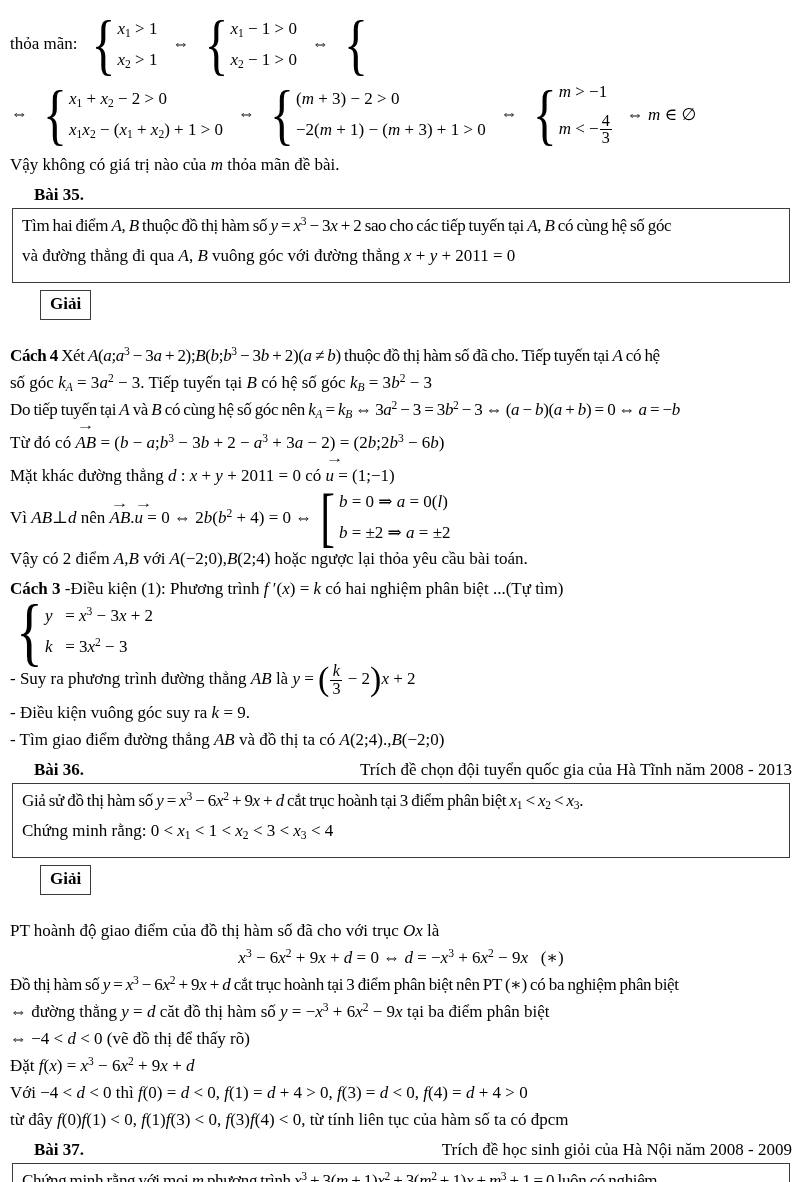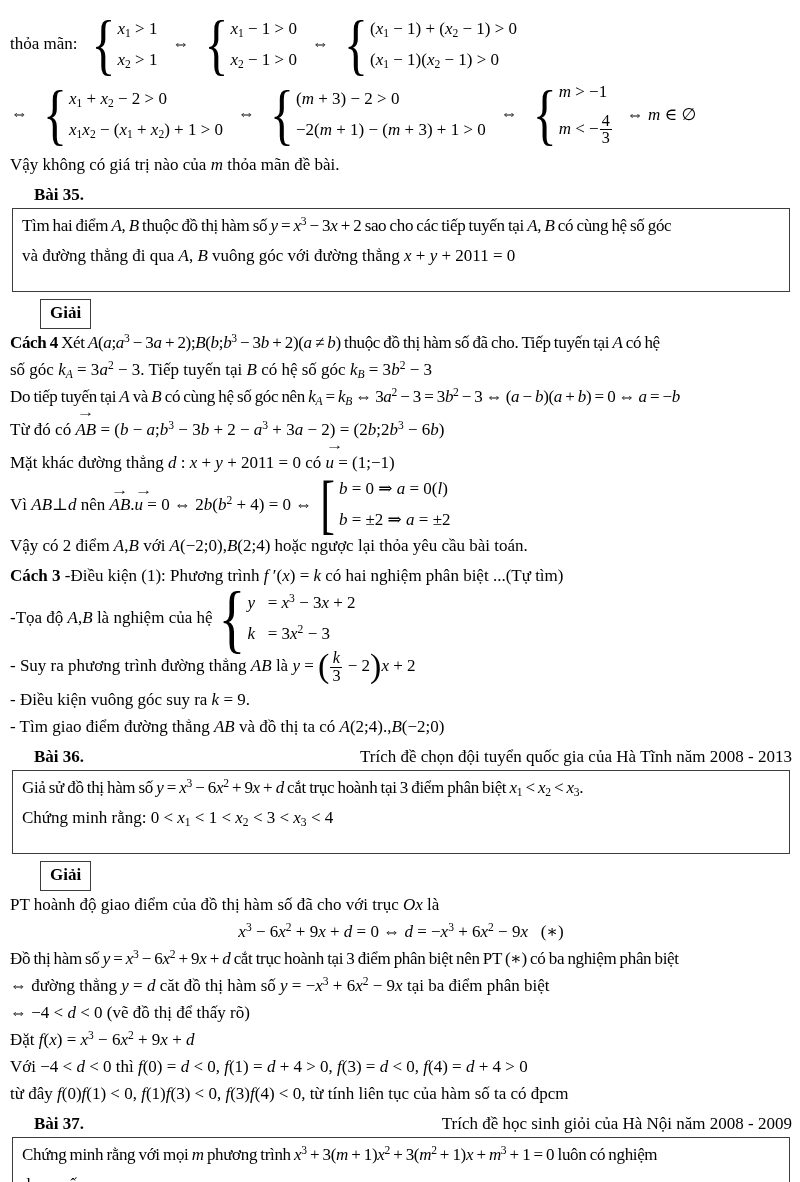--- a/index.html
+++ b/index.html
@@ -26,27 +26,27 @@
   .sys-wide .sysl{}
   .sys-wide .brace{font-size:56px;}
   .frac{display:inline-flex;flex-direction:column;text-align:center;
         vertical-align:middle;line-height:1.02;font-size:0.95em;margin:0 1px;}
   .frac>span{padding:0 2px;}
   .frac>span+span{border-top:1px solid #000;}
   .bigp{font-size:34px;font-weight:300;vertical-align:middle;line-height:0;position:relative;top:-1px;}
   .vec{display:inline-block;position:relative;}
   .vec .ar{position:absolute;left:8%;top:-11px;font-size:12px;line-height:1;
            transform:scaleX(1.5);transform-origin:left;}
-  .prob-box{border:1px solid #3c3c3c;margin:1px 2px 0 2px;padding:2px 9px 20px 9px;}
+  .prob-box{border:1px solid #3c3c3c;margin:1px 2px 0 2px;padding:2px 9px 11px 9px;}
   .prob-box .line{line-height:30px;}
   .sec-head{display:flex;justify-content:space-between;align-items:baseline;
             padding-left:24px;margin-top:5px;line-height:24px;}
   .sec-title{font-weight:bold;}
   .giai{display:inline-block;border:1px solid #3c3c3c;font-weight:bold;
-        margin:7px 0 0 30px;padding:0 9px 2px 9px;line-height:26px;}
+        margin:7px 0 22px 30px;padding:0 9px 2px 9px;line-height:26px;}
   .para .line{margin-top:1px;}
   .caseline{display:flex;align-items:center;margin-top:3px;}
   .hsline{display:flex;align-items:center;margin-top:4px;margin-bottom:2px;}
   .hsline .sys{margin-left:6px;}
   .center{text-align:center;white-space:nowrap;}
   .vln{padding-top:6px;}
 </style>
 </head>
 <body>
 
@@ -66,24 +66,20 @@
   <span class="sys">
     <span class="brace">{</span>
     <span class="sysl">
         <span><i>x</i><sub>1</sub> − 1 &gt; 0</span>
         <span><i>x</i><sub>2</sub> − 1 &gt; 0</span>
       </span>
   </span>
   <span class="iff">⇔</span>
   <span class="sys">
     <span class="brace">{</span>
-    <span class="sysl">
-        <span>(<i>x</i><sub>1</sub> − 1) + (<i>x</i><sub>2</sub> − 1) &gt; 0</span>
-        <span>(<i>x</i><sub>1</sub> − 1)(<i>x</i><sub>2</sub> − 1) &gt; 0</span>
-      </span>
   </span>
 </div>
 
 <div class="mrow mrow2">
   <span class="iff">⇔</span>
   <span class="sys">
     <span class="brace">{</span>
     <span class="sysl">
         <span><i>x</i><sub>1</sub> + <i>x</i><sub>2</sub> − 2 &gt; 0</span>
         <span><i>x</i><sub>1</sub><i>x</i><sub>2</sub> − (<i>x</i><sub>1</sub> + <i>x</i><sub>2</sub>) + 1 &gt; 0</span>
@@ -138,21 +134,20 @@
           <span><i>b</i> = ±2 ⇒ <i>a</i> = ±2</span>
         </span>
     </span>
   </div>
   <div class="line" style="margin-top:3px;">Vậy có 2 điểm <i>A</i>,<i>B</i> với <i>A</i>(−2;0),<i>B</i>(2;4) hoặc ngược lại thỏa yêu cầu bài toán.</div>
 </div>
 
 <div class="para">
   <div class="line" style="margin-top:4px;"><b>Cách 3</b> -Điều kiện (1): Phương trình <i>f</i> ′(<i>x</i>) = <i>k</i> có hai nghiệm phân biệt ...(Tự tìm)</div>
   <div class="hsline">
-    <span>-Tọa độ <i>A</i>,<i>B</i> là nghiệm của hệ</span>
     <span class="sys sys-wide">
       <span class="brace">{</span>
       <span class="sysl">
           <span><i>y</i>&nbsp;&nbsp;&nbsp;= <i>x</i><sup>3</sup> − 3<i>x</i> + 2</span>
           <span><i>k</i>&nbsp;&nbsp;&nbsp;= 3<i>x</i><sup>2</sup> − 3</span>
         </span>
     </span>
   </div>
   <div class="line" style="line-height:40px;">- Suy ra phương trình đường thẳng <i>AB</i> là <i>y</i> = <span class="bigp">(</span><span class="frac">
         <span><i>k</i></span>

